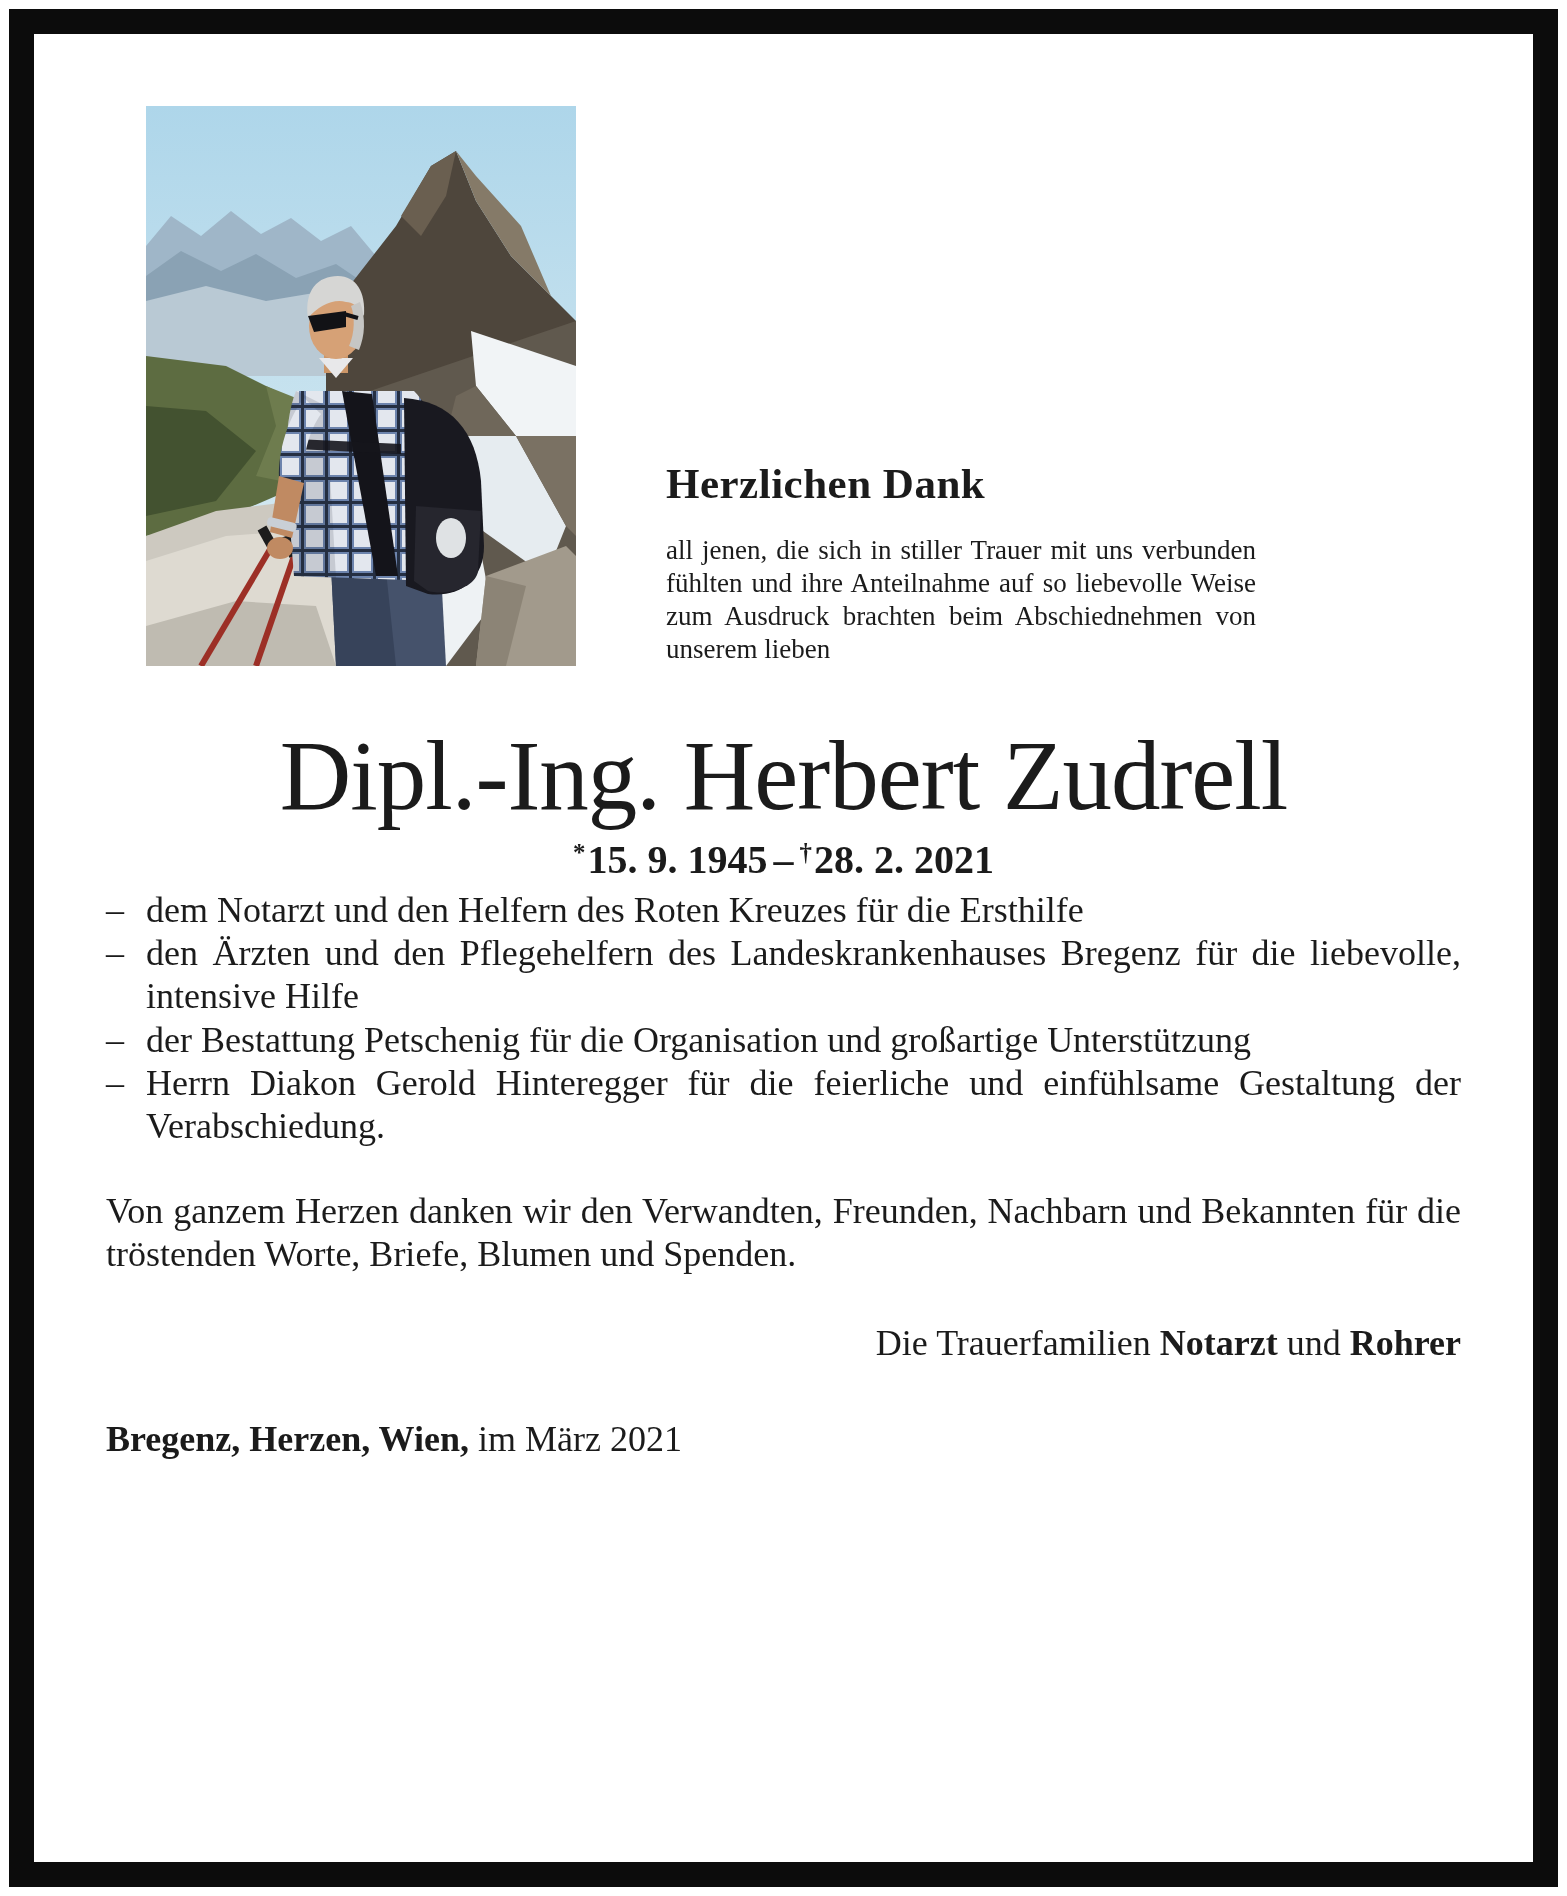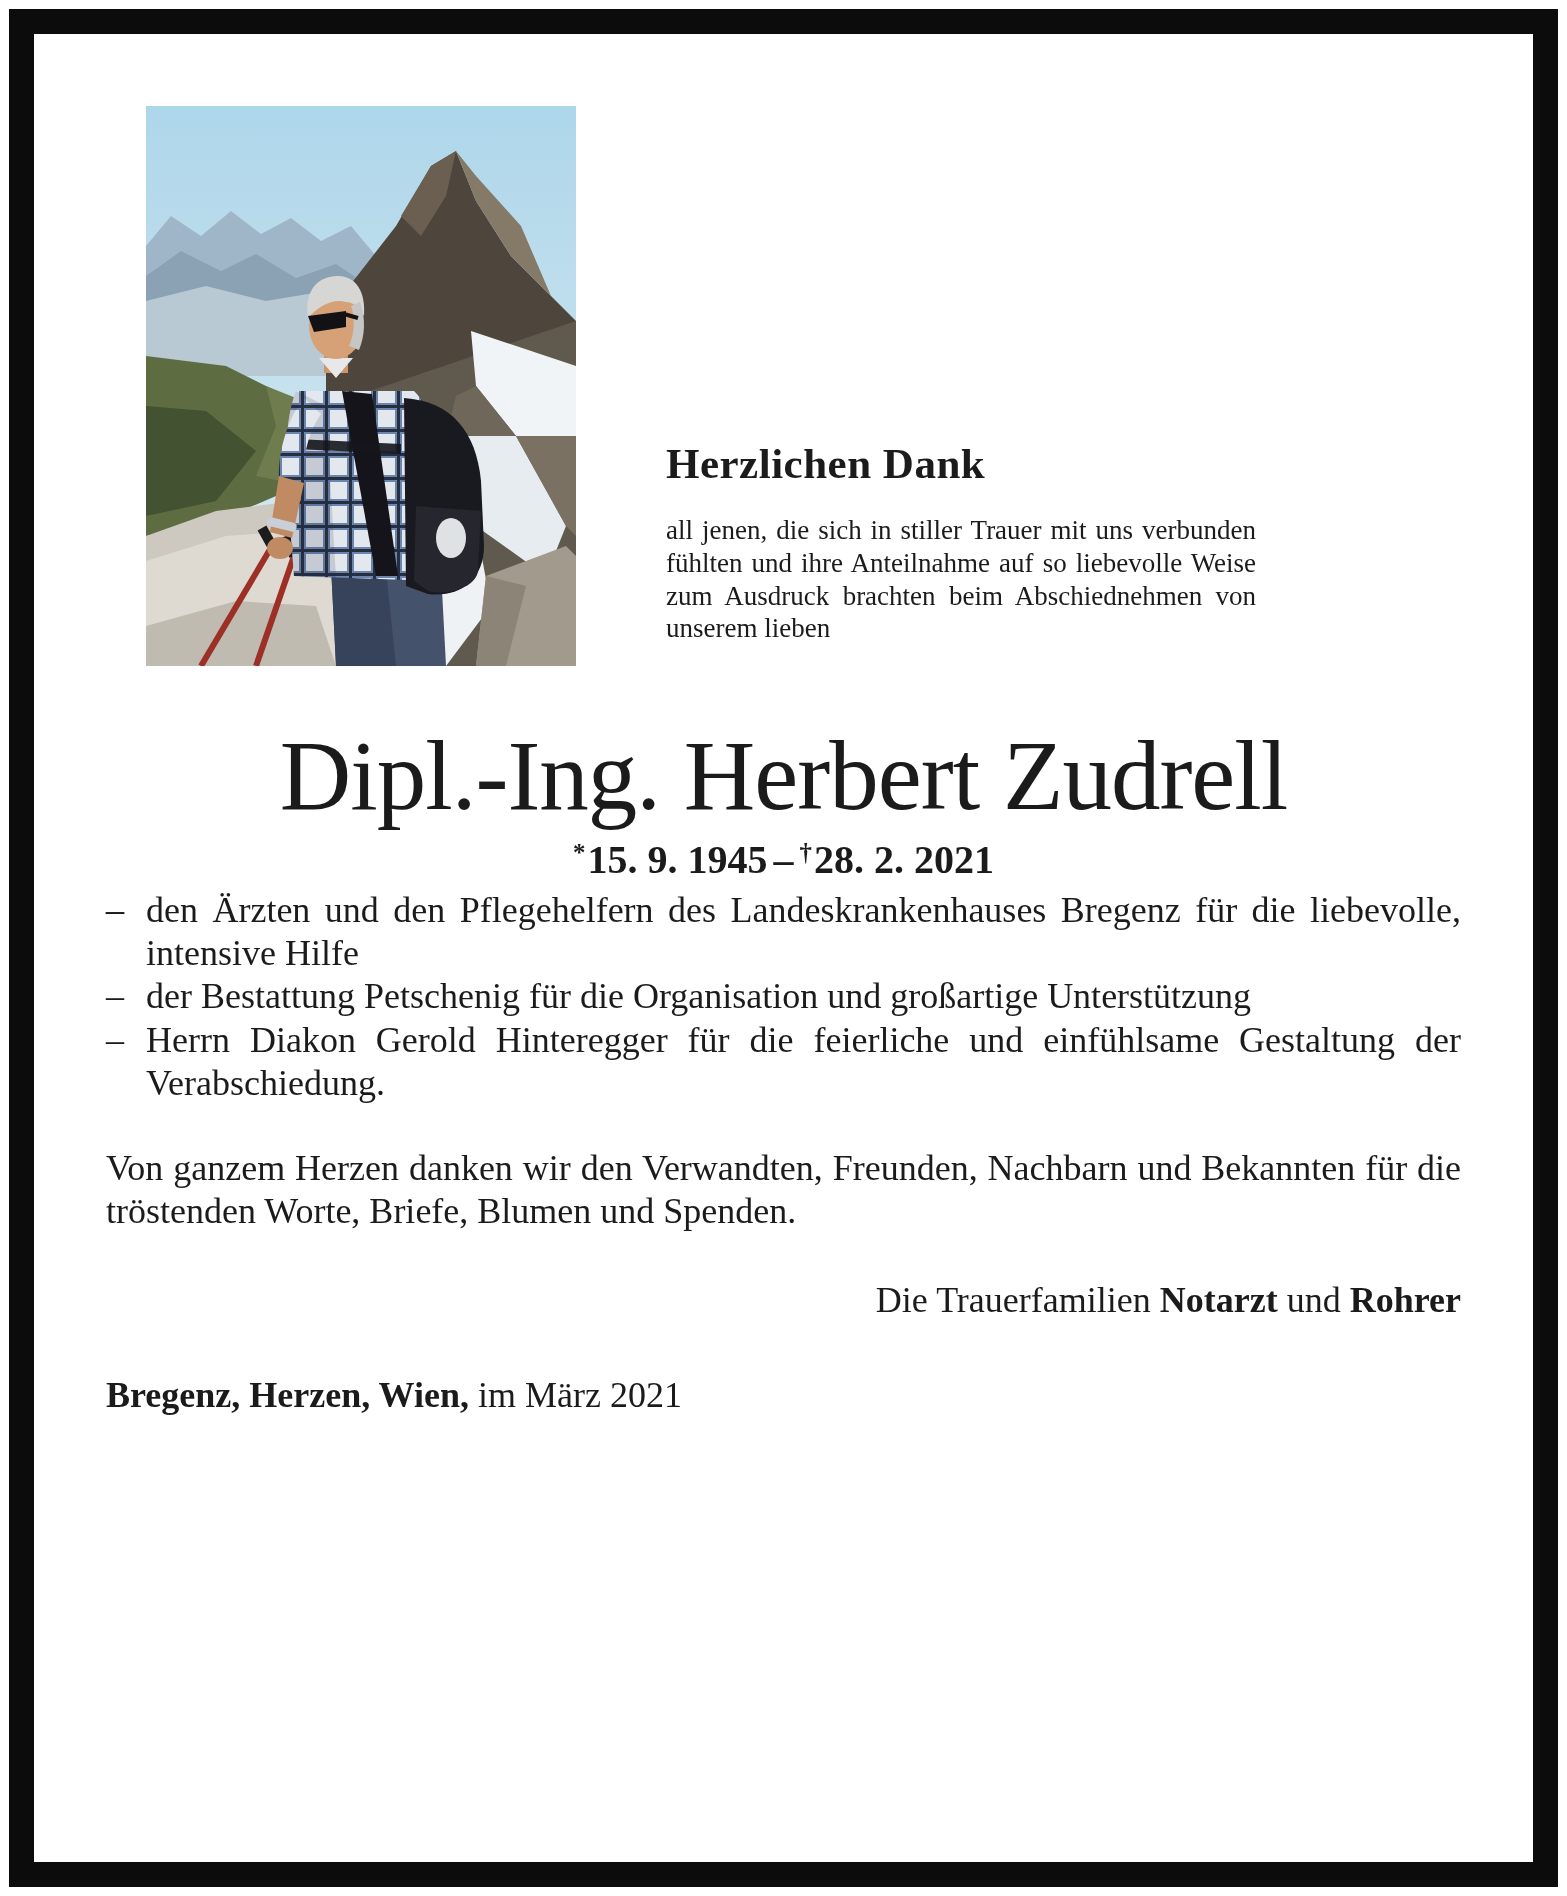--- a/index.html
+++ b/index.html
@@ -20,21 +20,21 @@
     height: 100%;
     border: 25px solid #0c0c0c;
     background: #ffffff;
     overflow: hidden;
   }
   .content {
     padding: 72px 72px 0 72px;
   }
   .top-section {
     display: flex;
-    align-items: center;
+    align-items: flex-end;
     padding-left: 40px;
   }
   .photo-frame {
     width: 430px;
     height: 560px;
     flex: 0 0 auto;
     overflow: hidden;
     background: #cfe2ec;
   }
   .photo-frame svg { display: block; width: 430px; height: 560px; }
@@ -208,20 +208,21 @@
 
       <h1 class="name-line">Dipl.-Ing. Herbert Zudrell</h1>
 
       <p class="dates-line"><span class="sym">*</span><span>15. 9. 1945</span><span class="sep">–</span><span class="sym">†</span><span>28. 2. 2021</span></p>
 
       <div class="body-block">
 
         <div class="thanks-list">
           <div class="thank-item">
             <span class="dash">–</span>
+            <span>dem Notarzt und den Helfern des Roten Kreuzes für die Ersthilfe</span>
           </div>
           <div class="thank-item">
             <span class="dash">–</span>
             <span>den Ärzten und den Pflegehelfern des Landeskrankenhauses Bregenz für die liebevolle, intensive Hilfe</span>
           </div>
           <div class="thank-item">
             <span class="dash">–</span>
             <span>der Bestattung Petschenig für die Organisation und großartige Unter­stützung</span>
           </div>
           <div class="thank-item">

